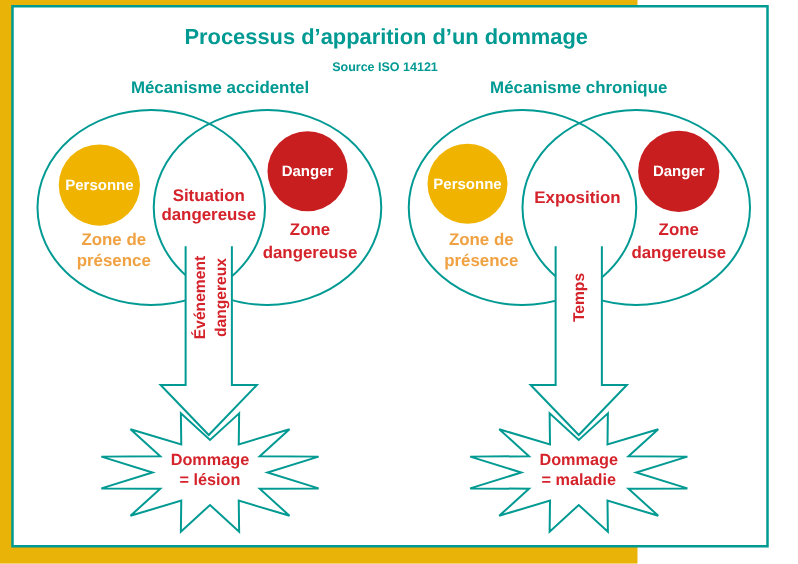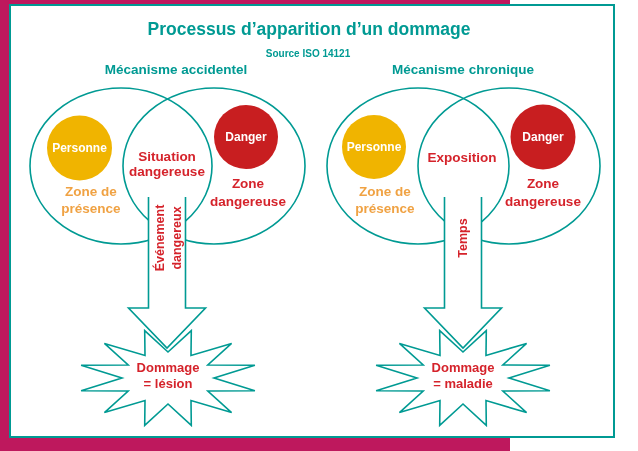--- a/index.html
+++ b/index.html
@@ -1,16 +1,16 @@
 <!DOCTYPE html>
 <html><head>
 <meta charset="utf-8">
 <style>
   html,body{margin:0;padding:0;background:#ffffff;}
-  .stage{width:510px;height:451px;position:relative;background:#be185d;
+  .stage{width:510px;height:451px;position:relative;background:#eab308;
          font-family:"Liberation Sans",sans-serif;text-decoration:underline;}
   svg{display:block;}
   text{font-family:"Liberation Sans",sans-serif;font-weight:bold;}
   .t-teal{fill:#009a93;}
   .t-red{fill:#d5232b;}
   .t-orange{fill:#f0a243;}
   .t-white{fill:#ffffff;}
   .fz-title{font-size:17.5px;}
   .fz-src{font-size:10px;}
   .fz-head{font-size:13.5px;}

